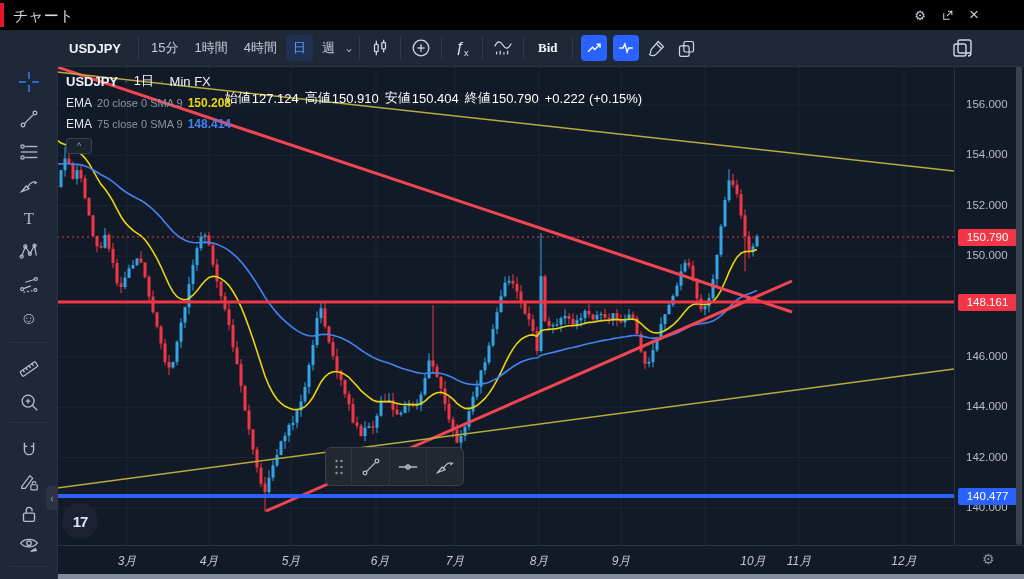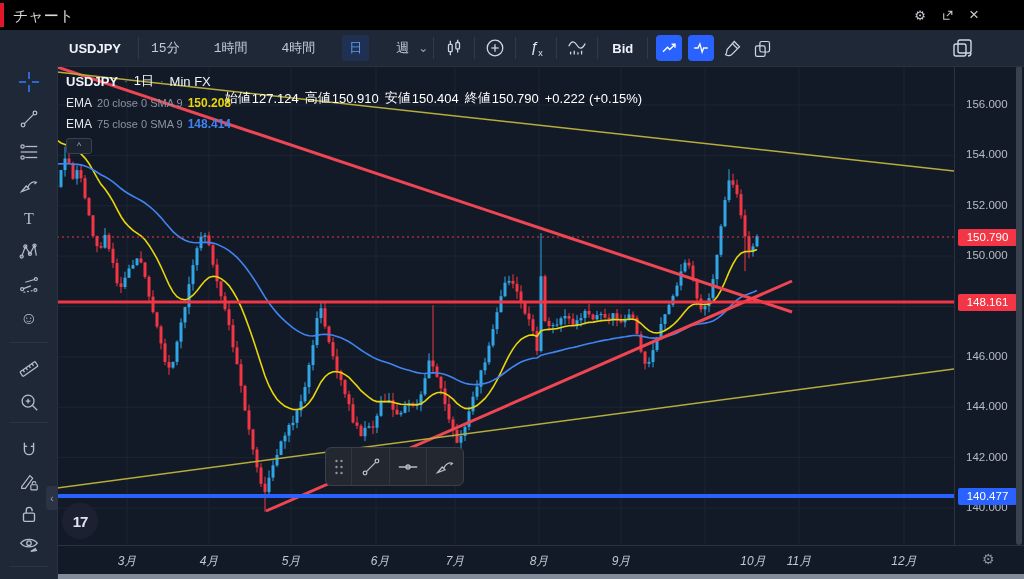--- a/index.html
+++ b/index.html
@@ -9,28 +9,28 @@
   .titlebar{position:absolute;left:0;top:0;width:1024px;height:30px;background:#000;z-index:10;}
   .title-accent{position:absolute;left:0;top:3px;width:4px;height:24px;background:#e0162b;}
   .title-text{position:absolute;left:13px;top:7px;color:#d8dbe0;font-size:15px;}
   .title-icons{position:absolute;right:42px;top:0;height:30px;display:flex;align-items:center;gap:11px;color:#c5c9d3;}
   .title-icons .ti{width:16px;height:16px;display:flex;align-items:center;justify-content:center;font-size:13px;cursor:pointer;}
   
   .toolbar{position:absolute;left:57px;top:30px;width:967px;height:36px;background:#1f2836;border-bottom:1px solid #2a3140;
            display:flex;align-items:center;z-index:9;color:#cfd6e4;}
   .tb-sep{width:1px;height:22px;background:#313a4a;margin:0 5px;flex:0 0 auto;}
   .symbol{font-weight:bold;font-size:13px;color:#f0f3fa;padding:0 12px;cursor:pointer;}
-  .tf-group{display:flex;align-items:center;gap:20px;font-family:Liberation Mono, monospace;}
+  .tf-group{display:flex;align-items:center;gap:2px;}
   .tf{font-size:13px;color:#c3cad6;padding:4px 7px;border-radius:3px;cursor:pointer;}
   .tf.sel{color:#5b9cf6;background:rgba(41,98,255,.14);}
   .tb-icon{width:30px;height:28px;display:flex;align-items:center;justify-content:center;border-radius:3px;cursor:pointer;flex:0 0 auto;}
   .tb-icon svg{display:block;}
   .fxg{font-size:15px;color:#dfe4ee;font-style:italic;}
   .fxg sub{font-size:9px;font-style:normal;}
-  .bid{font-weight:bold;font-size:13px;color:#f0f3fa;padding:0 9px;cursor:pointer;}
+  .bid{font-weight:bold;font-size:13px;color:#f0f3fa;padding:0 9px;cursor:pointer;font-family:Liberation Serif, serif;}
   .tb-blue{width:26px;height:26px;background:#2962ff;border-radius:4px;margin:0 3px;display:flex;align-items:center;justify-content:center;cursor:pointer;flex:0 0 auto;}
   .spacer{flex:1;}
   .chev{font-size:12px;color:#9aa4b4;margin-left:2px;cursor:pointer;}
   
   .sidebar{position:absolute;left:0;top:30px;width:57px;height:549px;background:#1f2836;border-right:1px solid #2a3140;z-index:8;}
   .sb-btn{position:absolute;left:16px;width:26px;height:26px;display:flex;align-items:center;justify-content:center;cursor:pointer;color:#b7bdc9;}
   .sb-sep{position:absolute;left:9px;width:39px;height:1px;background:#2c3442;}
   .sb-collapse{position:absolute;left:46px;top:486px;width:12px;height:24px;background:#2b3344;border-radius:4px 0 0 4px;
                color:#9aa4b4;font-size:10px;display:flex;align-items:center;justify-content:center;cursor:pointer;z-index:9;}
   

